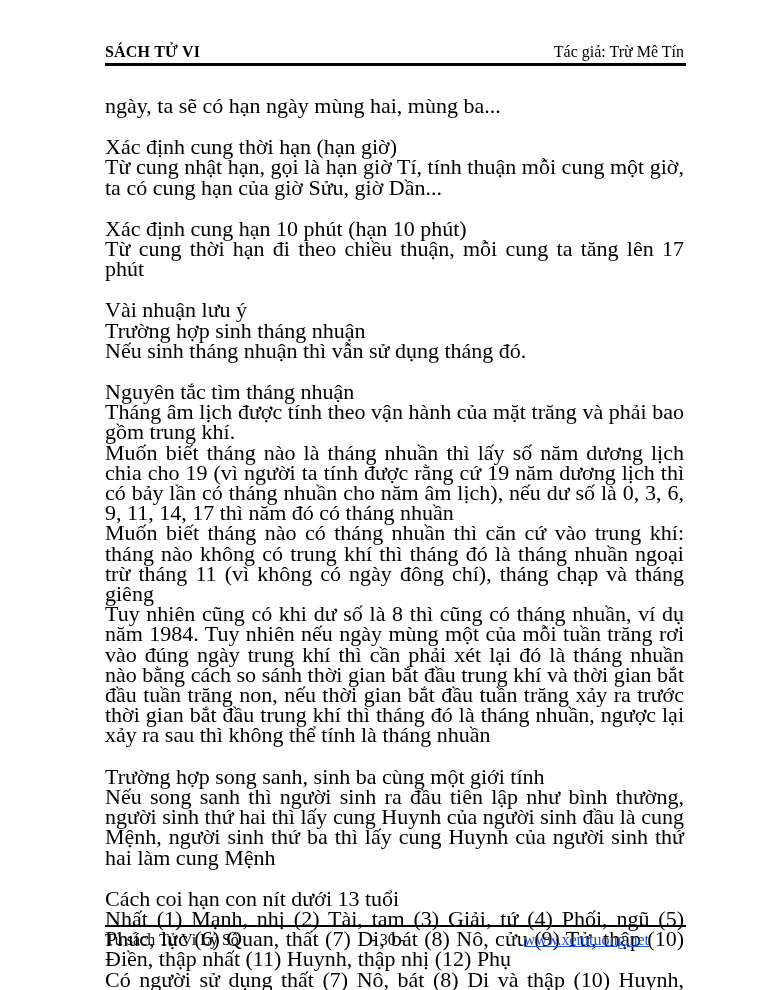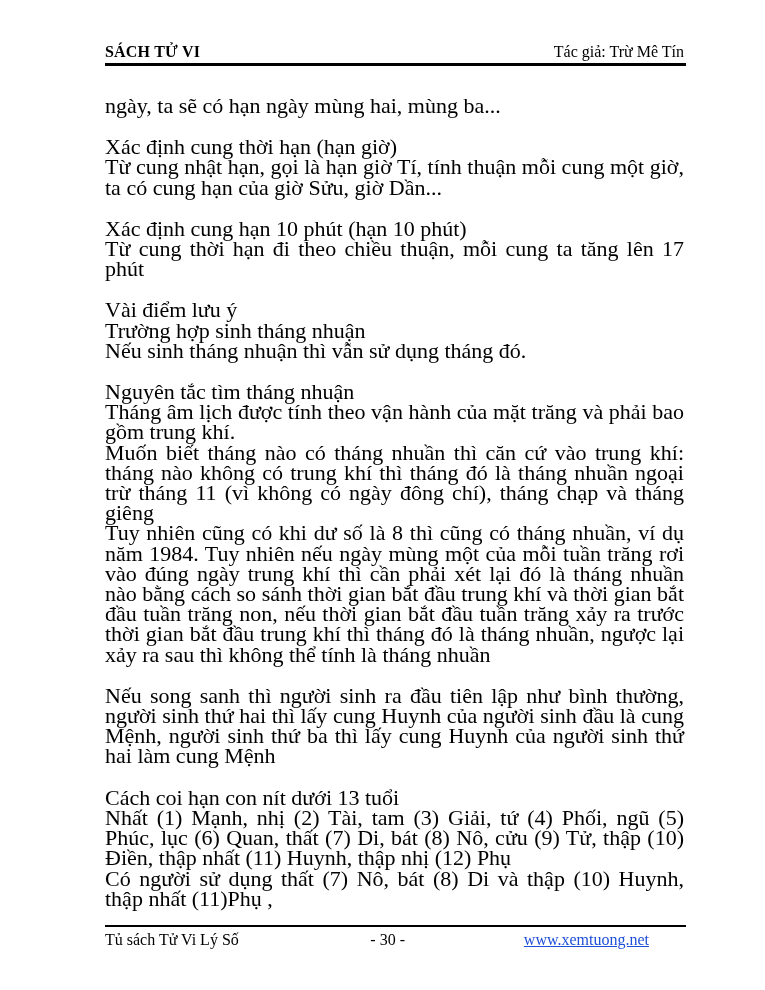--- a/index.html
+++ b/index.html
@@ -85,31 +85,33 @@
       </div>
       <div class="para">
         <div class="line">Xác định cung thời hạn (hạn giờ)</div>
         <div class="line">Từ cung nhật hạn, gọi là hạn giờ Tí, tính thuận mỗi cung một giờ, ta có cung hạn của giờ Sửu, giờ Dần...</div>
       </div>
       <div class="para">
         <div class="line">Xác định cung hạn 10 phút (hạn 10 phút)</div>
         <div class="line">Từ cung thời hạn đi theo chiều thuận, mỗi cung ta tăng lên 17 phút</div>
       </div>
       <div class="para">
-        <div class="line">Vài điểm lưu ý</div>
+        <div class="line">Vài nhuận lưu ý</div>
         <div class="line">Trường hợp sinh tháng nhuận</div>
         <div class="line">Nếu sinh tháng nhuận thì vẫn sử dụng tháng đó.</div>
       </div>
       <div class="para">
         <div class="line">Nguyên tắc tìm tháng nhuận</div>
         <div class="line">Tháng âm lịch được tính theo vận hành của mặt trăng và phải bao gồm trung khí.</div>
+        <div class="line">Muốn biết tháng nào là tháng nhuần thì lấy số năm dương lịch chia cho 19 (vì người ta tính được rằng cứ 19 năm dương lịch thì có bảy lần có tháng nhuần cho năm âm lịch), nếu dư số là 0, 3, 6, 9, 11, 14, 17 thì năm đó có tháng nhuần</div>
         <div class="line">Muốn biết tháng nào có tháng nhuần thì căn cứ vào trung khí: tháng nào không có trung khí thì tháng đó là tháng nhuần ngoại trừ tháng 11 (vì không có ngày đông chí), tháng chạp và tháng giêng</div>
         <div class="line">Tuy nhiên cũng có khi dư số là 8 thì cũng có tháng nhuần, ví dụ năm 1984. Tuy nhiên nếu ngày mùng một của mỗi tuần trăng rơi vào đúng ngày trung khí thì cần phải xét lại đó là tháng nhuần nào bằng cách so sánh thời gian bắt đầu trung khí và thời gian bắt đầu tuần trăng non, nếu thời gian bắt đầu tuần trăng xảy ra trước thời gian bắt đầu trung khí thì tháng đó là tháng nhuần, ngược lại xảy ra sau thì không thể tính là tháng nhuần</div>
       </div>
       <div class="para">
+        <div class="line">Trường hợp song sanh, sinh ba cùng một giới tính</div>
         <div class="line">Nếu song sanh thì người sinh ra đầu tiên lập như bình thường, người sinh thứ hai thì lấy cung Huynh của người sinh đầu là cung Mệnh, người sinh thứ ba thì lấy cung Huynh của người sinh thứ hai làm cung Mệnh</div>
       </div>
       <div class="para">
         <div class="line">Cách coi hạn con nít dưới 13 tuổi</div>
         <div class="line">Nhất (1) Mạnh, nhị (2) Tài, tam (3) Giải, tứ (4) Phối, ngũ (5) Phúc, lục (6) Quan, thất (7) Di, bát (8) Nô, cửu (9) Tử, thập (10) Điền, thập nhất (11) Huynh, thập nhị (12) Phụ</div>
         <div class="line">Có người sử dụng thất (7) Nô, bát (8) Di và thập (10) Huynh, thập nhất (11)Phụ ,</div>
       </div>
     </div>
 
   <div class="footer-rule"></div>

